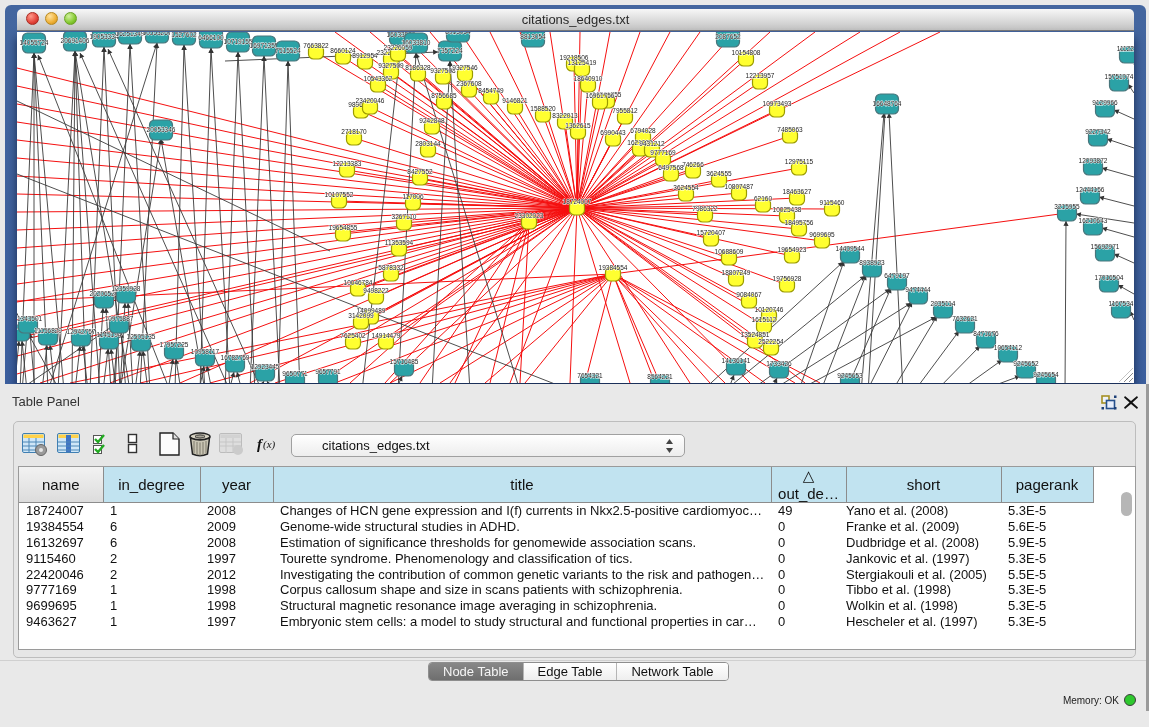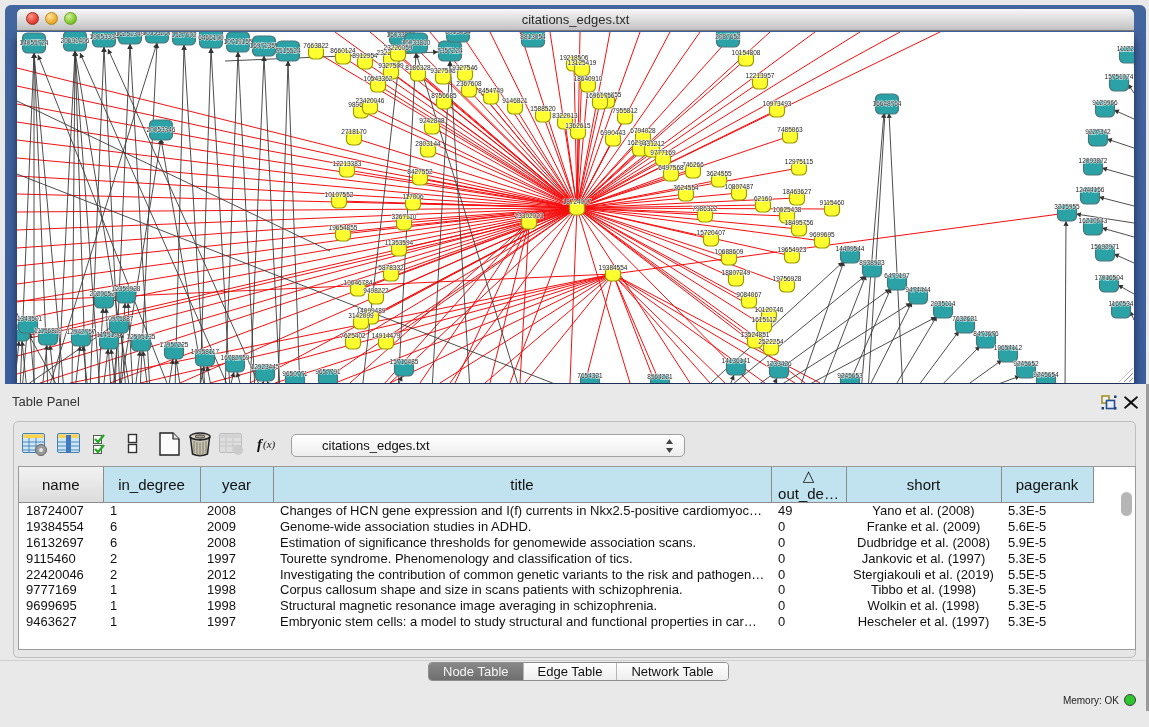--- a/index.html
+++ b/index.html
@@ -10,21 +10,21 @@
  repeating-linear-gradient(135deg,transparent 0 2.5px,#8a8a8a 2.5px 3.5px);clip-path:polygon(100% 0,100% 100%,0 100%)}
 .tpanel{position:absolute;left:0;top:384px;width:1149px;height:327px;background:#e9e9e9}
 .tptitle{position:absolute;left:12px;top:10px;font-size:13px;color:#333}
 .panel{position:absolute;left:13px;top:37px;width:1123px;height:237px;background:#e6e6e6;border:1px solid #bdbdbd;border-radius:5px}
 .combo{position:absolute;left:277px;top:12px;width:394px;height:23px;background:linear-gradient(#ffffff,#ededed);border:1px solid #a0a0a0;border-radius:5px;font-size:13px;color:#111;line-height:21px;padding-left:30px}
 .tablewrap{position:absolute;left:4px;top:44px;width:1118px;height:184px;background:#fff;border:1px solid #9a9a9a;overflow:hidden}
 table.t{border-collapse:collapse;font-size:13px;color:#111;table-layout:fixed;width:1074px}
 table.t th{background:#c1e3f0;border-right:1px solid #8c8c8c;border-bottom:1px solid #8c8c8c;font-weight:normal;height:23px;font-size:15px}
 table.t th.gray{background:linear-gradient(#f2f2f2,#dcdcdc)}
 table.t td{height:15.9px;padding:0 0 0 7px;white-space:nowrap;overflow:hidden}
-table.t td.c{text-align:center;padding:0}
+table.t td.c{padding:0}
 .tabbar{position:absolute;left:0;top:276px;width:1149px;height:55px;background:#e9e9e9;border-top:1px solid #d0d0d0}
 .seg{position:absolute;left:428px;top:1px;height:19px;display:flex;border:1px solid #8e8e8e;border-radius:4px;overflow:hidden;font-size:13px}
 .seg div{line-height:18px;padding:0 14px;background:linear-gradient(#ffffff,#eeeeee);color:#111;border-right:1px solid #b5b5b5}
 .seg div.sel{background:linear-gradient(#888,#6e6e6e);color:#f5f5f5}
 .mem{position:absolute;right:30px;top:311px;font-size:10px;color:#222}
 .memdot{position:absolute;right:13px;top:310px;width:12px;height:12px;border-radius:50%;background:#2ec82e;border:1px solid #3c3c3c}
 .redge{position:absolute;right:0;top:0;width:3px;height:327px;background:#9a9a9a}
 </style></head><body>
 <div class="win">
  <div class="tbar">citations_edges.txt</div>
@@ -859,21 +859,21 @@
               <td>2008</td>
               <td>Changes of HCN gene expression and I(f) currents in Nkx2.5-positive cardiomyoc…</td>
               <td>49</td>
               <td class="c">Yano et al. (2008)</td>
               <td>5.3E-5</td>
             </tr>
             <tr>
               <td>19384554</td>
               <td>6</td>
               <td>2009</td>
-              <td>Genome-wide association studies in ADHD.</td>
+              <td>Genome-wide structural studies in ADHD.</td>
               <td>0</td>
               <td class="c">Franke et al. (2009)</td>
               <td>5.6E-5</td>
             </tr>
             <tr>
               <td>16132697</td>
               <td>6</td>
               <td>2008</td>
               <td>Estimation of significance thresholds for genomewide association scans.</td>
               <td>0</td>
@@ -888,21 +888,21 @@
               <td>0</td>
               <td class="c">Jankovic et al. (1997)</td>
               <td>5.3E-5</td>
             </tr>
             <tr>
               <td>22420046</td>
               <td>2</td>
               <td>2012</td>
               <td>Investigating the contribution of common genetic variants to the risk and pathogen…</td>
               <td>0</td>
-              <td class="c">Stergiakouli et al. (2019)</td>
+              <td class="c">Stergiakouli et al. (2005)</td>
               <td>5.5E-5</td>
             </tr>
             <tr>
               <td>9777169</td>
               <td>1</td>
               <td>1998</td>
               <td>Corpus callosum shape and size in scans patients with schizophrenia.</td>
               <td>0</td>
               <td class="c">Tibbo et al. (1998)</td>
               <td>5.3E-5</td>

